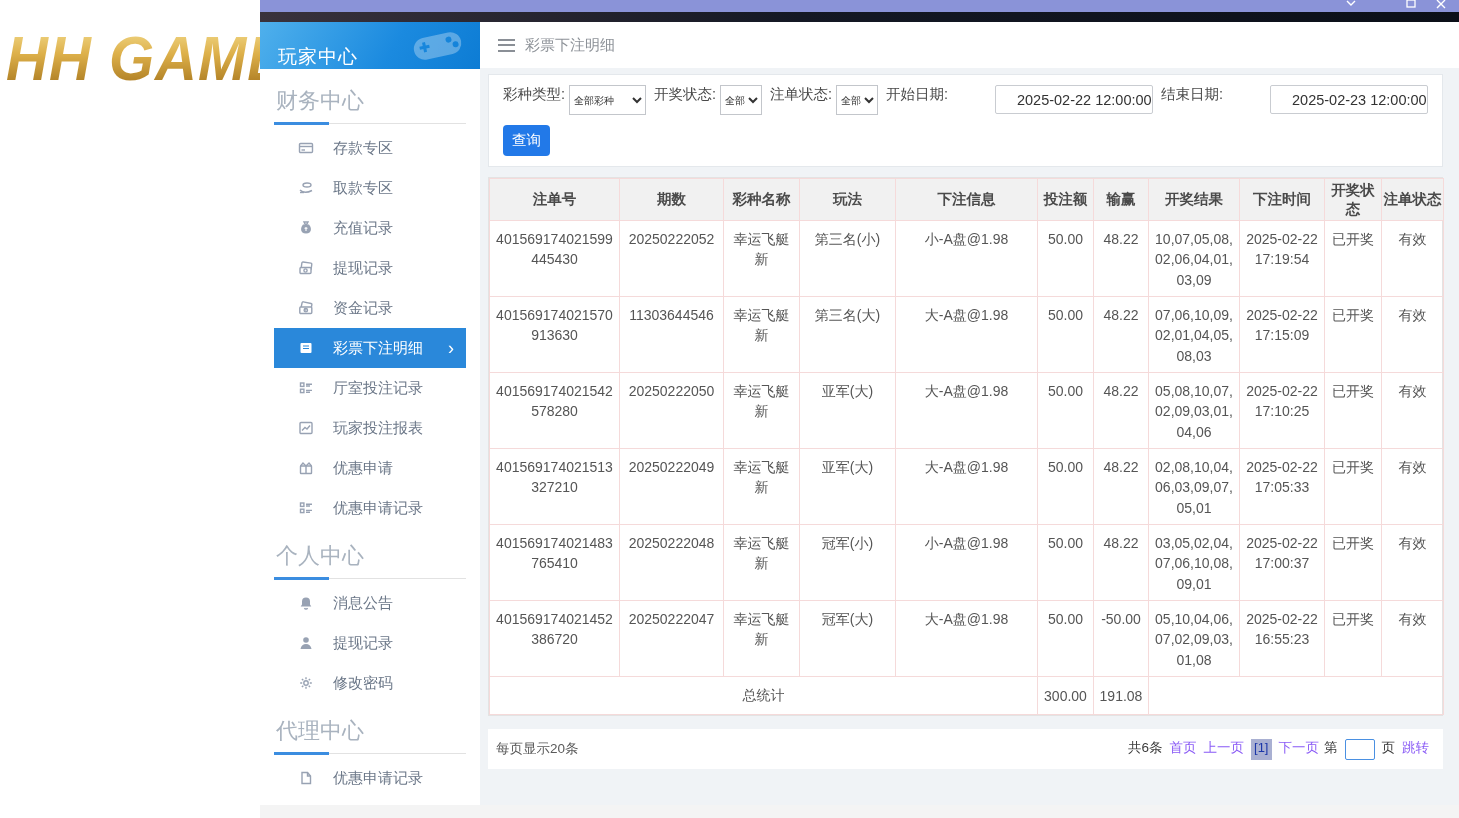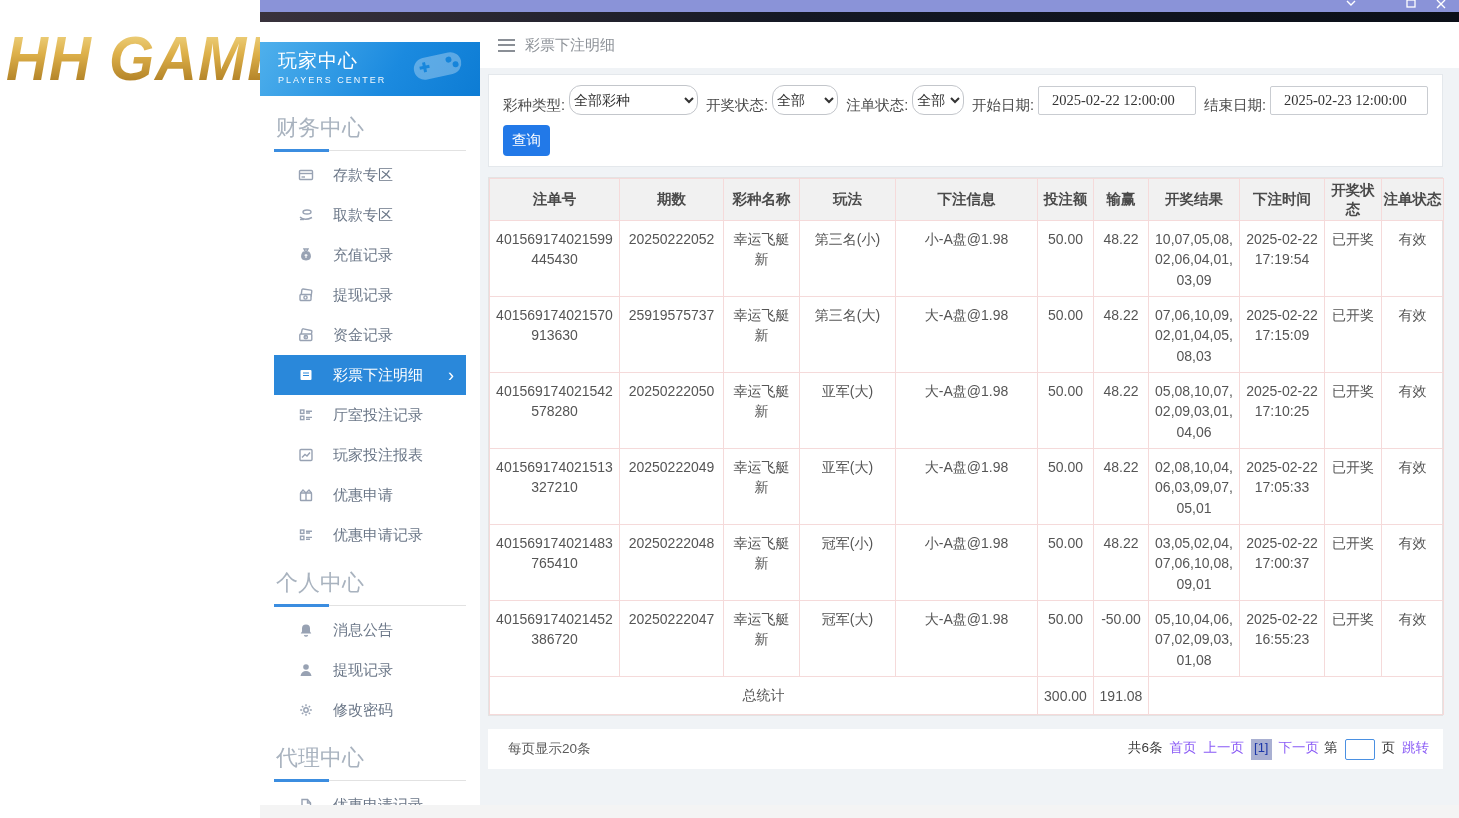--- a/index.html
+++ b/index.html
@@ -16,21 +16,21 @@
   .window { position:absolute; left:260px; top:0; width:1199px; height:818px; z-index:2; background:#f0f3f6; }
   .titlebar { position:relative; height:12px; background:#8a93d8; overflow:hidden; }
   .tb-ctrl { position:absolute; top:-4px; color:#fff; }
   .tb-chevron { right:101px; } .tb-restore { right:41px; } .tb-close { right:11px; }
   .darkstrip { height:10px; background:linear-gradient(90deg,#39323c 0%,#141824 45%,#0b0f18 100%); }
 
   .app { display:flex; height:783px; }
 
   
   .sidebar { width:220px; background:#fff; flex:none; overflow:hidden; }
-  .sb-header { height:54px; background:linear-gradient(120deg,#4fb0ec 0%,#1b8adf 60%,#0d7cd4 100%); color:#fff; padding:6px 0 0 18px; position:relative; overflow:hidden;margin-top:20px; }
+  .sb-header { height:47px; background:linear-gradient(120deg,#4fb0ec 0%,#1b8adf 60%,#0d7cd4 100%); color:#fff; padding:22px 0 0 18px; position:relative; overflow:hidden; }
   .sb-header .t1 { font-size:19px; letter-spacing:1px; }
   .sb-header .t2 { font-size:9px; letter-spacing:2px; margin-top:1px; opacity:.95; }
   .gamepad { position:absolute; right:14px; top:5px; opacity:.3; transform:rotate(-12deg); }
   .sb-body { padding:4px 14px 0 14px; }
   .sec-title { font-size:22px; color:#a9b3bf; margin:13px 0 6px 2px; }
   .sec-divider { position:relative; height:3px; margin-bottom:3px; }
   .sec-divider::before { content:""; position:absolute; left:0; right:0; top:1px; height:1px; background:#e2e2e2; }
   .sec-divider span { position:absolute; left:0; top:0; width:55px; height:3px; background:#3b8de0; }
   .menu-item { display:flex; align-items:center; height:40px; padding-left:24px; color:#6b7788; font-size:15px; cursor:pointer; }
   .mi-icon { width:16px; height:16px; margin-right:19px; color:#98a2b3; flex:none; display:flex; align-items:center; }
@@ -39,37 +39,37 @@
   .mi-chevron { margin-left:auto; padding-right:12px; font-size:18px; line-height:1; }
 
   
   .main { flex:1; display:flex; flex-direction:column; min-width:0; }
   .main-header { height:46px; background:#fff; display:flex; align-items:center; padding-left:18px; flex:none; }
   .hamburger { width:17px; height:13px; border-top:2px solid #8a8f96; border-bottom:2px solid #8a8f96; position:relative; margin-right:10px; cursor:pointer; }
   .hamburger::after { content:""; position:absolute; left:0; right:0; top:3.5px; height:2px; background:#8a8f96; }
   .mh-title { color:#8d9298; font-size:15px; }
 
   .filter-card { margin:6px 16px 0 8px; background:#fff; border:1px solid #e4e8ec; padding:10px 14px 10px 14px; }
-  .filter-row { display:flex; align-items:flex-end; flex-wrap:nowrap; }
+  .filter-row { display:flex; align-items:flex-start; flex-wrap:nowrap; }
   .f-label { font-size:14.5px; color:#4a4a4a; margin:0 4px 0 8px; white-space:nowrap; }
   .f-label:first-child { margin-left:0; }
-  select { height:30px; border:1px solid #c3c6cb; border-radius:12px; background:#fff; font-size:14px; color:#333; font-family:inherit; }
+  select { height:30px; border:1px solid #c3c6cb; border-radius:0; background:#fff; font-size:10px; color:#333; font-family:inherit; }
   .sel-lottery { width:140px; } .sel-draw { width:72px; } .sel-order { width:56px; }
-  .f-input { height:29px; width:158px; border:1px solid #c9ccd1; border-radius:2px; font-size:14.5px; color:#333; padding-left:13px; font-family:Liberation Serif, serif; }
+  .f-input { height:29px; width:158px; border:1px solid #c9ccd1; border-radius:2px; font-size:14.5px; color:#333; padding-left:21px; font-family:Liberation Sans, sans-serif;margin-left:43px; }
   .btn-query { margin-top:10px; width:47px; height:31px; background:#2279e8; color:#fff; border:none; border-radius:4px; font-size:14.5px; cursor:pointer; font-family:inherit; }
 
   .table-card { margin:10px 16px 0 8px; background:#fff; border:1px solid #e3e3e3; }
   table { width:100%; border-collapse:collapse; table-layout:fixed; }
   th, td { border:1px solid #f5dada; text-align:center; }
   th { height:42px; background:#f1f1f1; color:#4a4a4a; font-size:14.5px; font-weight:bold; }
   tbody.rows td { height:76px; vertical-align:top; padding:8px 3px 0 3px; font-size:14px; color:#555; line-height:1.45; }
   td.wrap { word-break:break-all; }
   tbody.sums td { height:38px; vertical-align:middle; font-size:14px; color:#555; }
 
-  .footer-bar { margin:13px 16px 0 8px; background:#fff; height:40px; display:flex; align-items:center; justify-content:space-between; padding:0 14px 0 20px; }
+  .footer-bar { margin:13px 16px 0 8px; background:#fff; height:40px; display:flex; align-items:center; justify-content:space-between; padding:0 14px 0 8px; }
   .pg-left { font-size:13.5px; color:#5a5a5a; }
   .pg-right { display:flex; font-size:13.5px; color:#3c3c3c; }
   .pg-right > * { margin-left:7px; }
   .pg-link { color:#8b5cf6; cursor:pointer; text-decoration:none; }
   .pg-current { background:#a9b0d2; color:#1b36a8; padding:1px 3px; font-size:13px; }
   .pg-jump-input { width:30px; height:21px; border:1px solid #4a90e2; border-radius:2px; padding:0 3px; font-size:13px; }
   .pg-label { margin-left:5px; }
 
   .hscroll { position:absolute; left:0; right:0; bottom:0; height:13px; background:#f4f4f4; }
 </style>
@@ -343,21 +343,21 @@
                 <td>小-A盘@1.98</td>
                 <td>50.00</td>
                 <td>48.22</td>
                 <td class="wrap">10,07,05,08,02,06,04,01,03,09</td>
                 <td>2025-02-22 17:19:54</td>
                 <td>已开奖</td>
                 <td>有效</td>
               </tr>
               <tr>
                 <td class="wrap">401569174021570913630</td>
-                <td>25919575737</td>
+                <td>11303644546</td>
                 <td>幸运飞艇新</td>
                 <td>第三名(大)</td>
                 <td>大-A盘@1.98</td>
                 <td>50.00</td>
                 <td>48.22</td>
                 <td class="wrap">07,06,10,09,02,01,04,05,08,03</td>
                 <td>2025-02-22 17:15:09</td>
                 <td>已开奖</td>
                 <td>有效</td>
               </tr>

